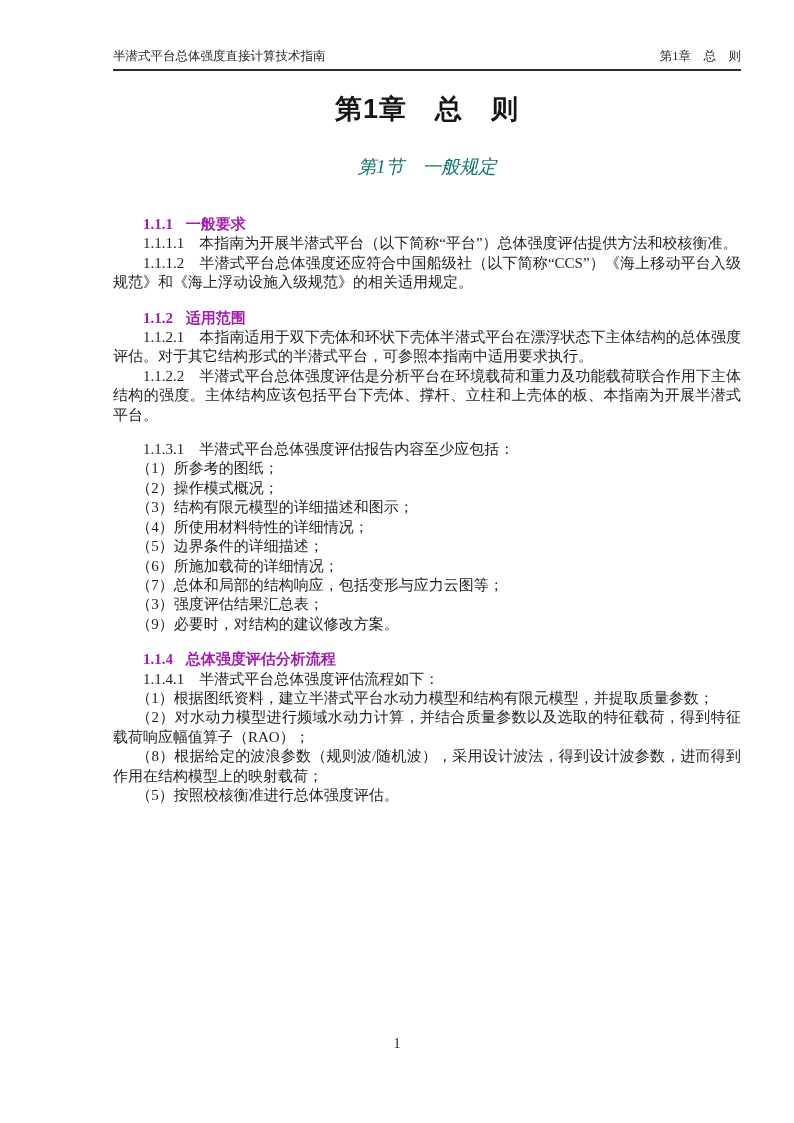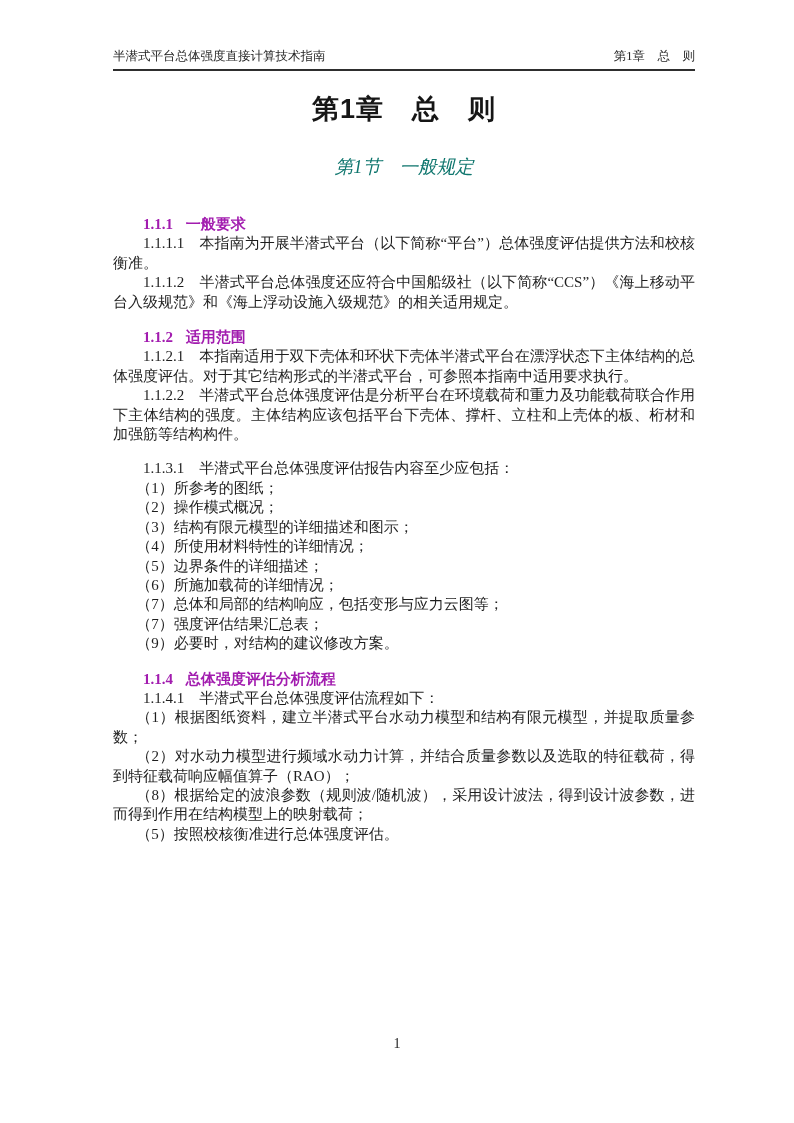--- a/index.html
+++ b/index.html
@@ -4,21 +4,21 @@
 <style>
   html, body { margin:0; padding:0; }
   body {
     width:794px; height:1123px;
     background:#ffffff;
     color:#1e1e1e;
     font-family:"Liberation Serif","DejaVu Serif",serif;
     position:relative;
     overflow:hidden;
   }
-  .content { margin:0 99px 0 113px; }
+  .content { margin:0 53px 0 113px; }
 
   
   .page-header {
     display:flex;
     justify-content:space-between;
     align-items:flex-end;
     padding-top:48px;
     padding-bottom:5px;
     border-bottom:2px solid #2e2e2e;
     font-size:12.5px;
@@ -102,33 +102,33 @@
       </div>
       <p>1.1.1.1　本指南为开展半潜式平台（以下简称“平台”）总体强度评估提供方法和校核衡准。</p>
       <p>1.1.1.2　半潜式平台总体强度还应符合中国船级社（以下简称“CCS”）《海上移动平台入级规范》和《海上浮动设施入级规范》的相关适用规定。</p>
     </div>
 
     <div class="section">
       <div class="sec-heading">
         <span class="hnum">1.1.2</span><span class="htitle">适用范围</span>
       </div>
       <p>1.1.2.1　本指南适用于双下壳体和环状下壳体半潜式平台在漂浮状态下主体结构的总体强度评估。对于其它结构形式的半潜式平台，可参照本指南中适用要求执行。</p>
-      <p>1.1.2.2　半潜式平台总体强度评估是分析平台在环境载荷和重力及功能载荷联合作用下主体结构的强度。主体结构应该包括平台下壳体、撑杆、立柱和上壳体的板、桁材和加强筋等结构构件。</p>
+      <p>1.1.2.2　半潜式平台总体强度评估是分析平台在环境载荷和重力及功能载荷联合作用下主体结构的强度。主体结构应该包括平台下壳体、撑杆、立柱和上壳体的板、本指南为开展半潜式平台。</p>
     </div>
 
     <div class="section">
       <p>1.1.3.1　半潜式平台总体强度评估报告内容至少应包括：</p>
       <p class="li">（1）所参考的图纸；</p>
       <p class="li">（2）操作模式概况；</p>
       <p class="li">（3）结构有限元模型的详细描述和图示；</p>
       <p class="li">（4）所使用材料特性的详细情况；</p>
       <p class="li">（5）边界条件的详细描述；</p>
       <p class="li">（6）所施加载荷的详细情况；</p>
       <p class="li">（7）总体和局部的结构响应，包括变形与应力云图等；</p>
-      <p class="li">（7）强度评估结果汇总表；</p>
+      <p class="li">（3）强度评估结果汇总表；</p>
       <p class="li">（9）必要时，对结构的建议修改方案。</p>
     </div>
 
     <div class="section">
       <div class="sec-heading">
         <span class="hnum">1.1.4</span><span class="htitle">总体强度评估分析流程</span>
       </div>
       <p>1.1.4.1　半潜式平台总体强度评估流程如下：</p>
       <p class="li">（1）根据图纸资料，建立半潜式平台水动力模型和结构有限元模型，并提取质量参数；</p>
       <p class="li">（2）对水动力模型进行频域水动力计算，并结合质量参数以及选取的特征载荷，得到特征载荷响应幅值算子（RAO）；</p>

